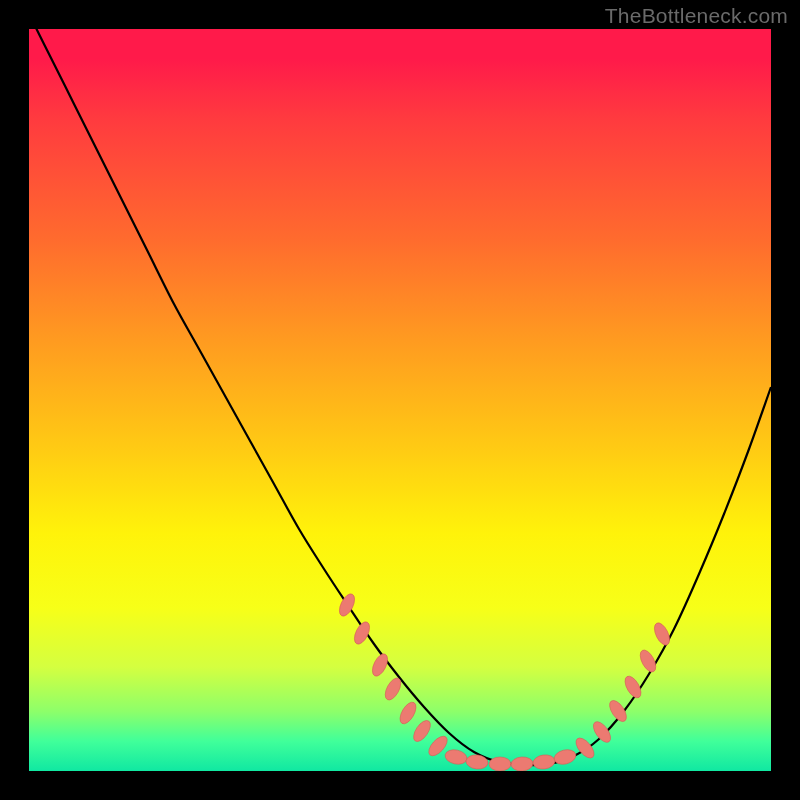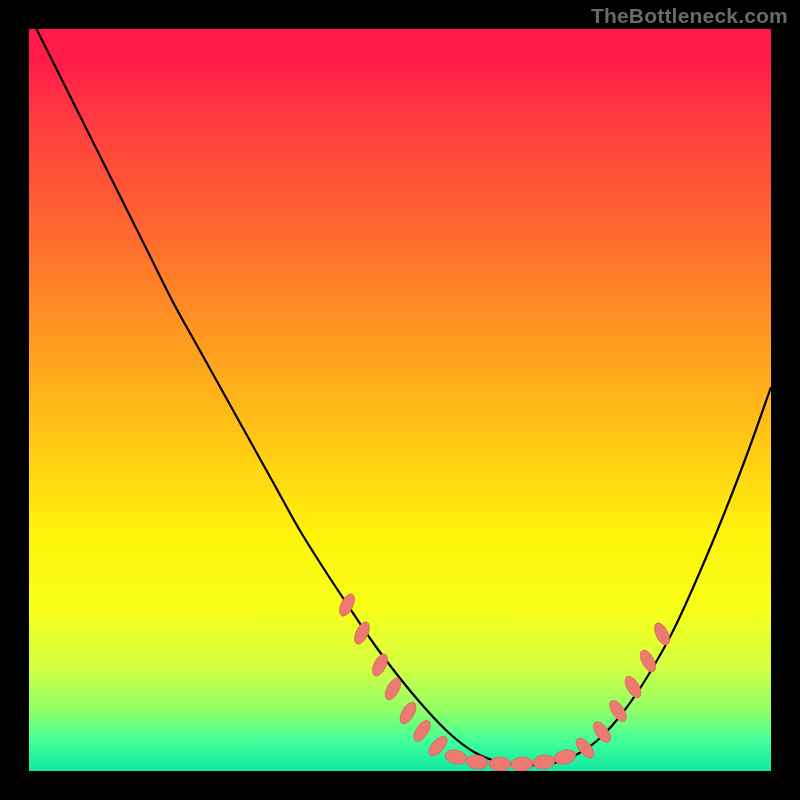--- a/index.html
+++ b/index.html
@@ -53,21 +53,21 @@
     inset: 0;
     width: 100%;
     height: 100%;
   }
   .watermark {
     position: absolute;
     top: 4px;
     right: 12px;
     color: #6a6a6a;
     font-size: 21px;
-    font-weight: 700;
+    font-weight: 400;
     letter-spacing: 0.2px;
     user-select: none;
   }
 </style>
 </head>
 <body>
 
 <div class="frame">
   <div class="watermark">TheBottleneck.com</div>
 

